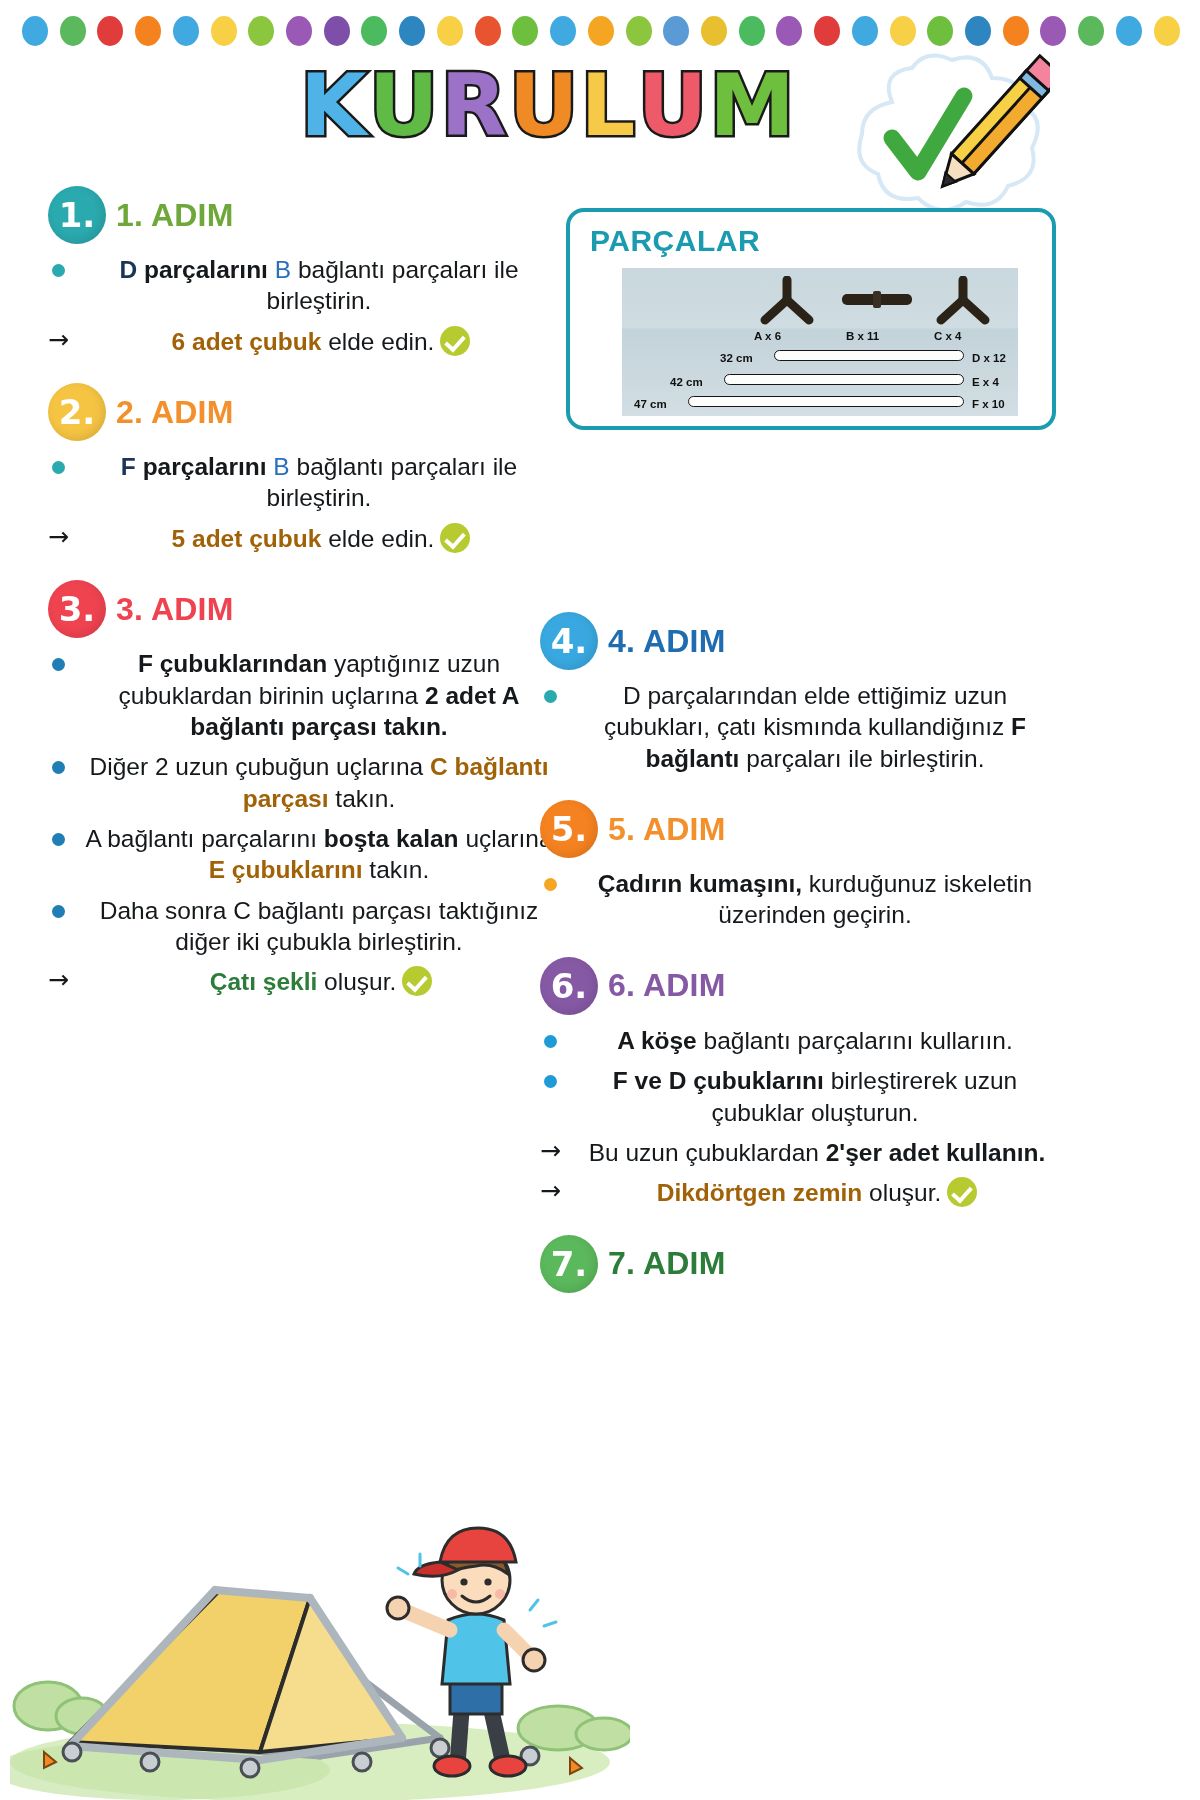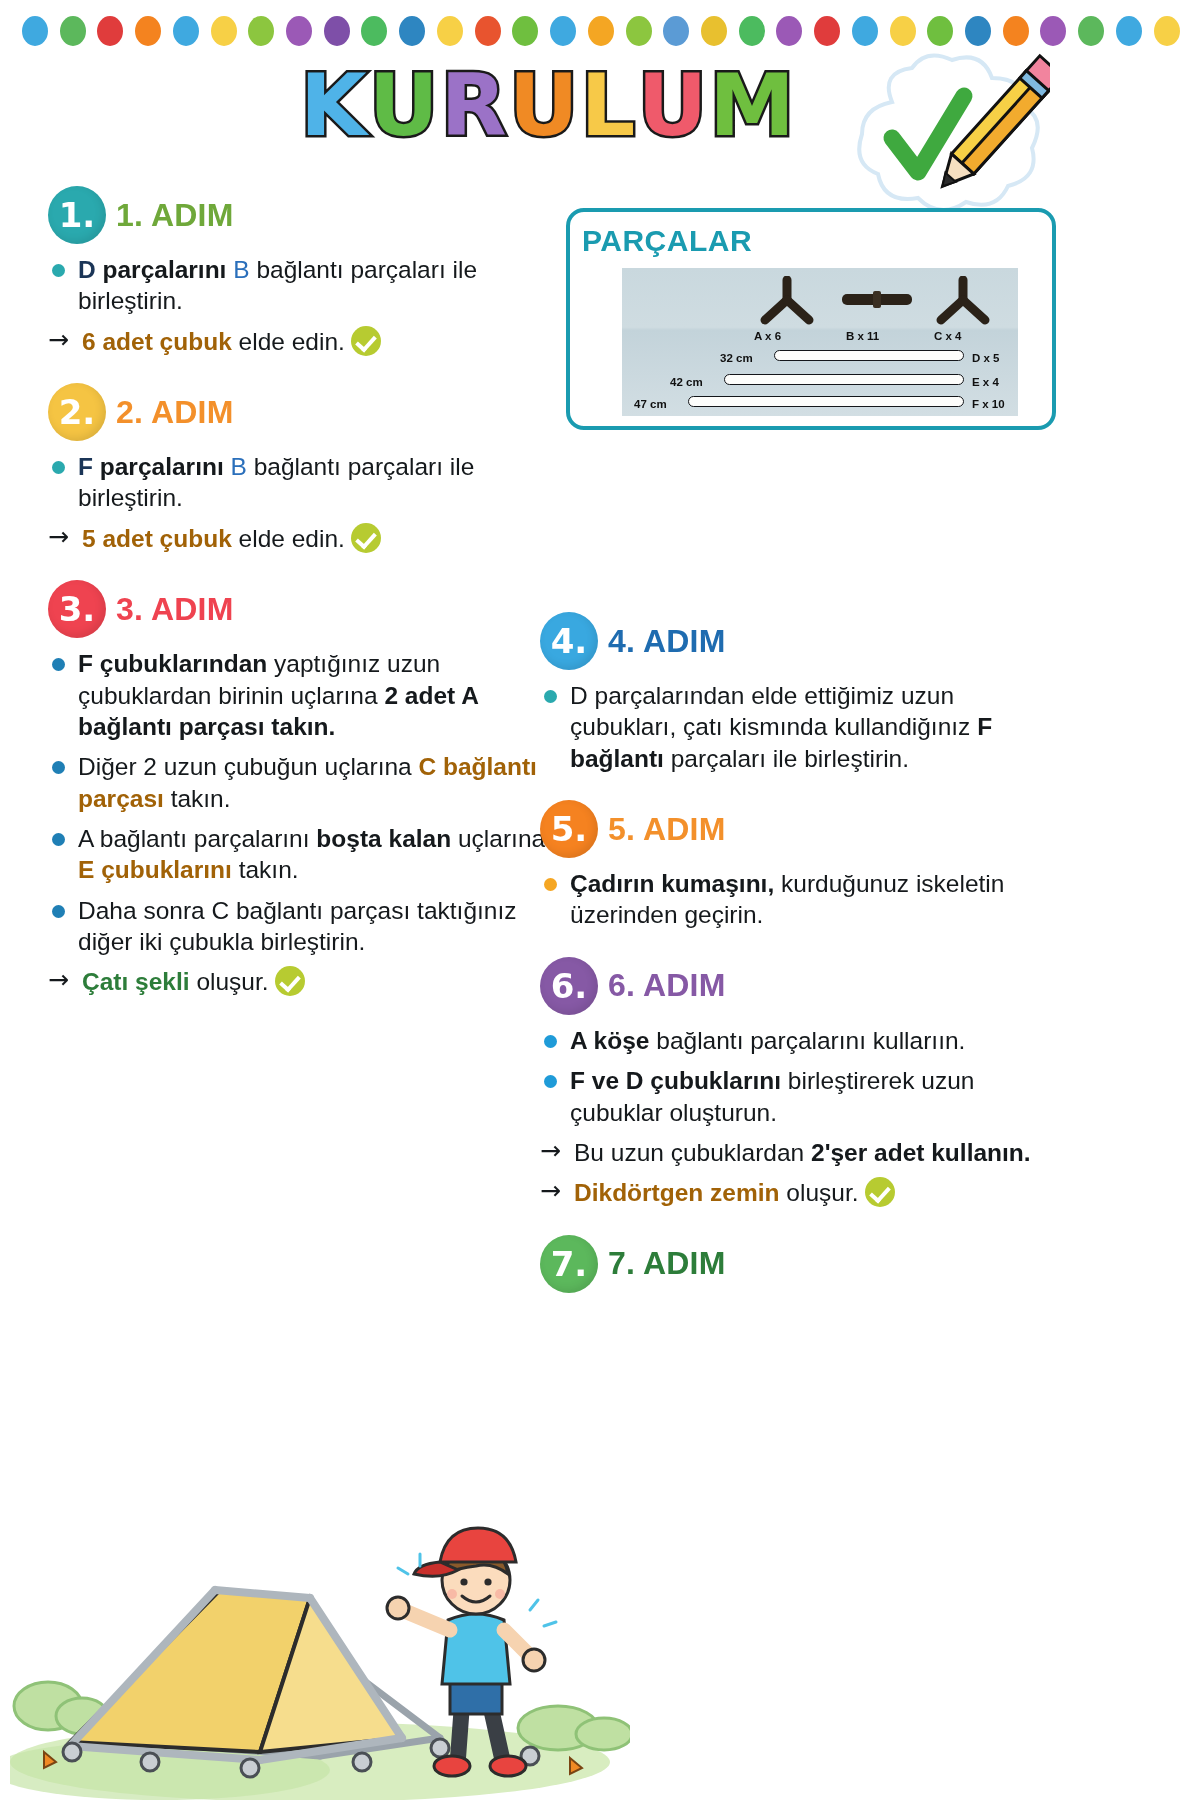--- a/index.html
+++ b/index.html
@@ -52,20 +52,21 @@
     font-size: 32px; font-weight: bold; letter-spacing: .2px;
     font-family: "Liberation Sans", sans-serif;
   }
 
   
   ul.blist { list-style: none; margin: 10px 0 0 0; padding: 0; }
   ul.blist > li {
     position: relative; padding-left: 30px;
     font-size: 24.5px; line-height: 1.28; color: #15191c;
     margin-bottom: 9px;
+    text-align: center;
   }
   ul.blist > li .bul {
     position: absolute; left: 4px; top: 10px;
     width: 13px; height: 13px; border-radius: 50%;
   }
   ul.blist > li.arrow { padding-left: 34px; }
   ul.blist > li.arrow .arw {
     position: absolute; left: 0px; top: -2px;
     font-size: 25px; color: #15191c; font-family: "DejaVu Sans", sans-serif;
   }
@@ -85,21 +86,21 @@
     width: 8px; height: 15px; border: solid #fff;
     border-width: 0 4px 4px 0; transform: rotate(42deg);
   }
 
   
   .parts-box {
     position: absolute; left: 566px; top: 208px; width: 490px; height: 222px;
     border: 4px solid #1a9bb0; border-radius: 18px; background: #fff;
   }
   .parts-title {
-    position: absolute; left: 12px; top: 12px;
+    position: absolute; left: 20px; top: 12px;
     color: #1a9bb0; font-size: 30px; font-weight: bold; letter-spacing: .5px;
   }
   .parts-photo {
     position: absolute; left: 52px; top: 56px; width: 396px; height: 148px;
     background: linear-gradient(180deg,#c9d8de 0%,#cfdce1 40%,#c3d3da 42%,#d2dee3 100%);
     overflow: hidden;
     padding-left: 16px;
   }
   .pc { position: absolute; font-size: 11.5px; font-weight: bold; color: #101010;
         font-family: "Liberation Sans", sans-serif; }
@@ -203,21 +204,21 @@
         <g stroke="#2b2218" stroke-width="9" stroke-linecap="round" fill="none">
           <path d="M31 4 L31 24"></path>
             <path d="M31 24 L9 44"></path>
             <path d="M31 24 L53 44"></path>
         </g>
       </svg>
       <div class="pc" style="left:312px; top:62px;">C x 4</div>
 
       <div class="pc" style="left:98px; top:84px;">32 cm</div>
       <div class="rod" style="left:152px; top:82px; width:190px;"></div>
-      <div class="pc" style="left:350px; top:84px;">D x 5</div>
+      <div class="pc" style="left:350px; top:84px;">D x 12</div>
 
       <div class="pc" style="left:48px; top:108px;">42 cm</div>
       <div class="rod" style="left:102px; top:106px; width:240px;"></div>
       <div class="pc" style="left:350px; top:108px;">E x 4</div>
 
       <div class="pc" style="left:12px; top:130px;">47 cm</div>
       <div class="rod" style="left:66px; top:128px; width:276px;"></div>
       <div class="pc" style="left:350px; top:130px;">F x 10</div>
     </div>
   </div>

